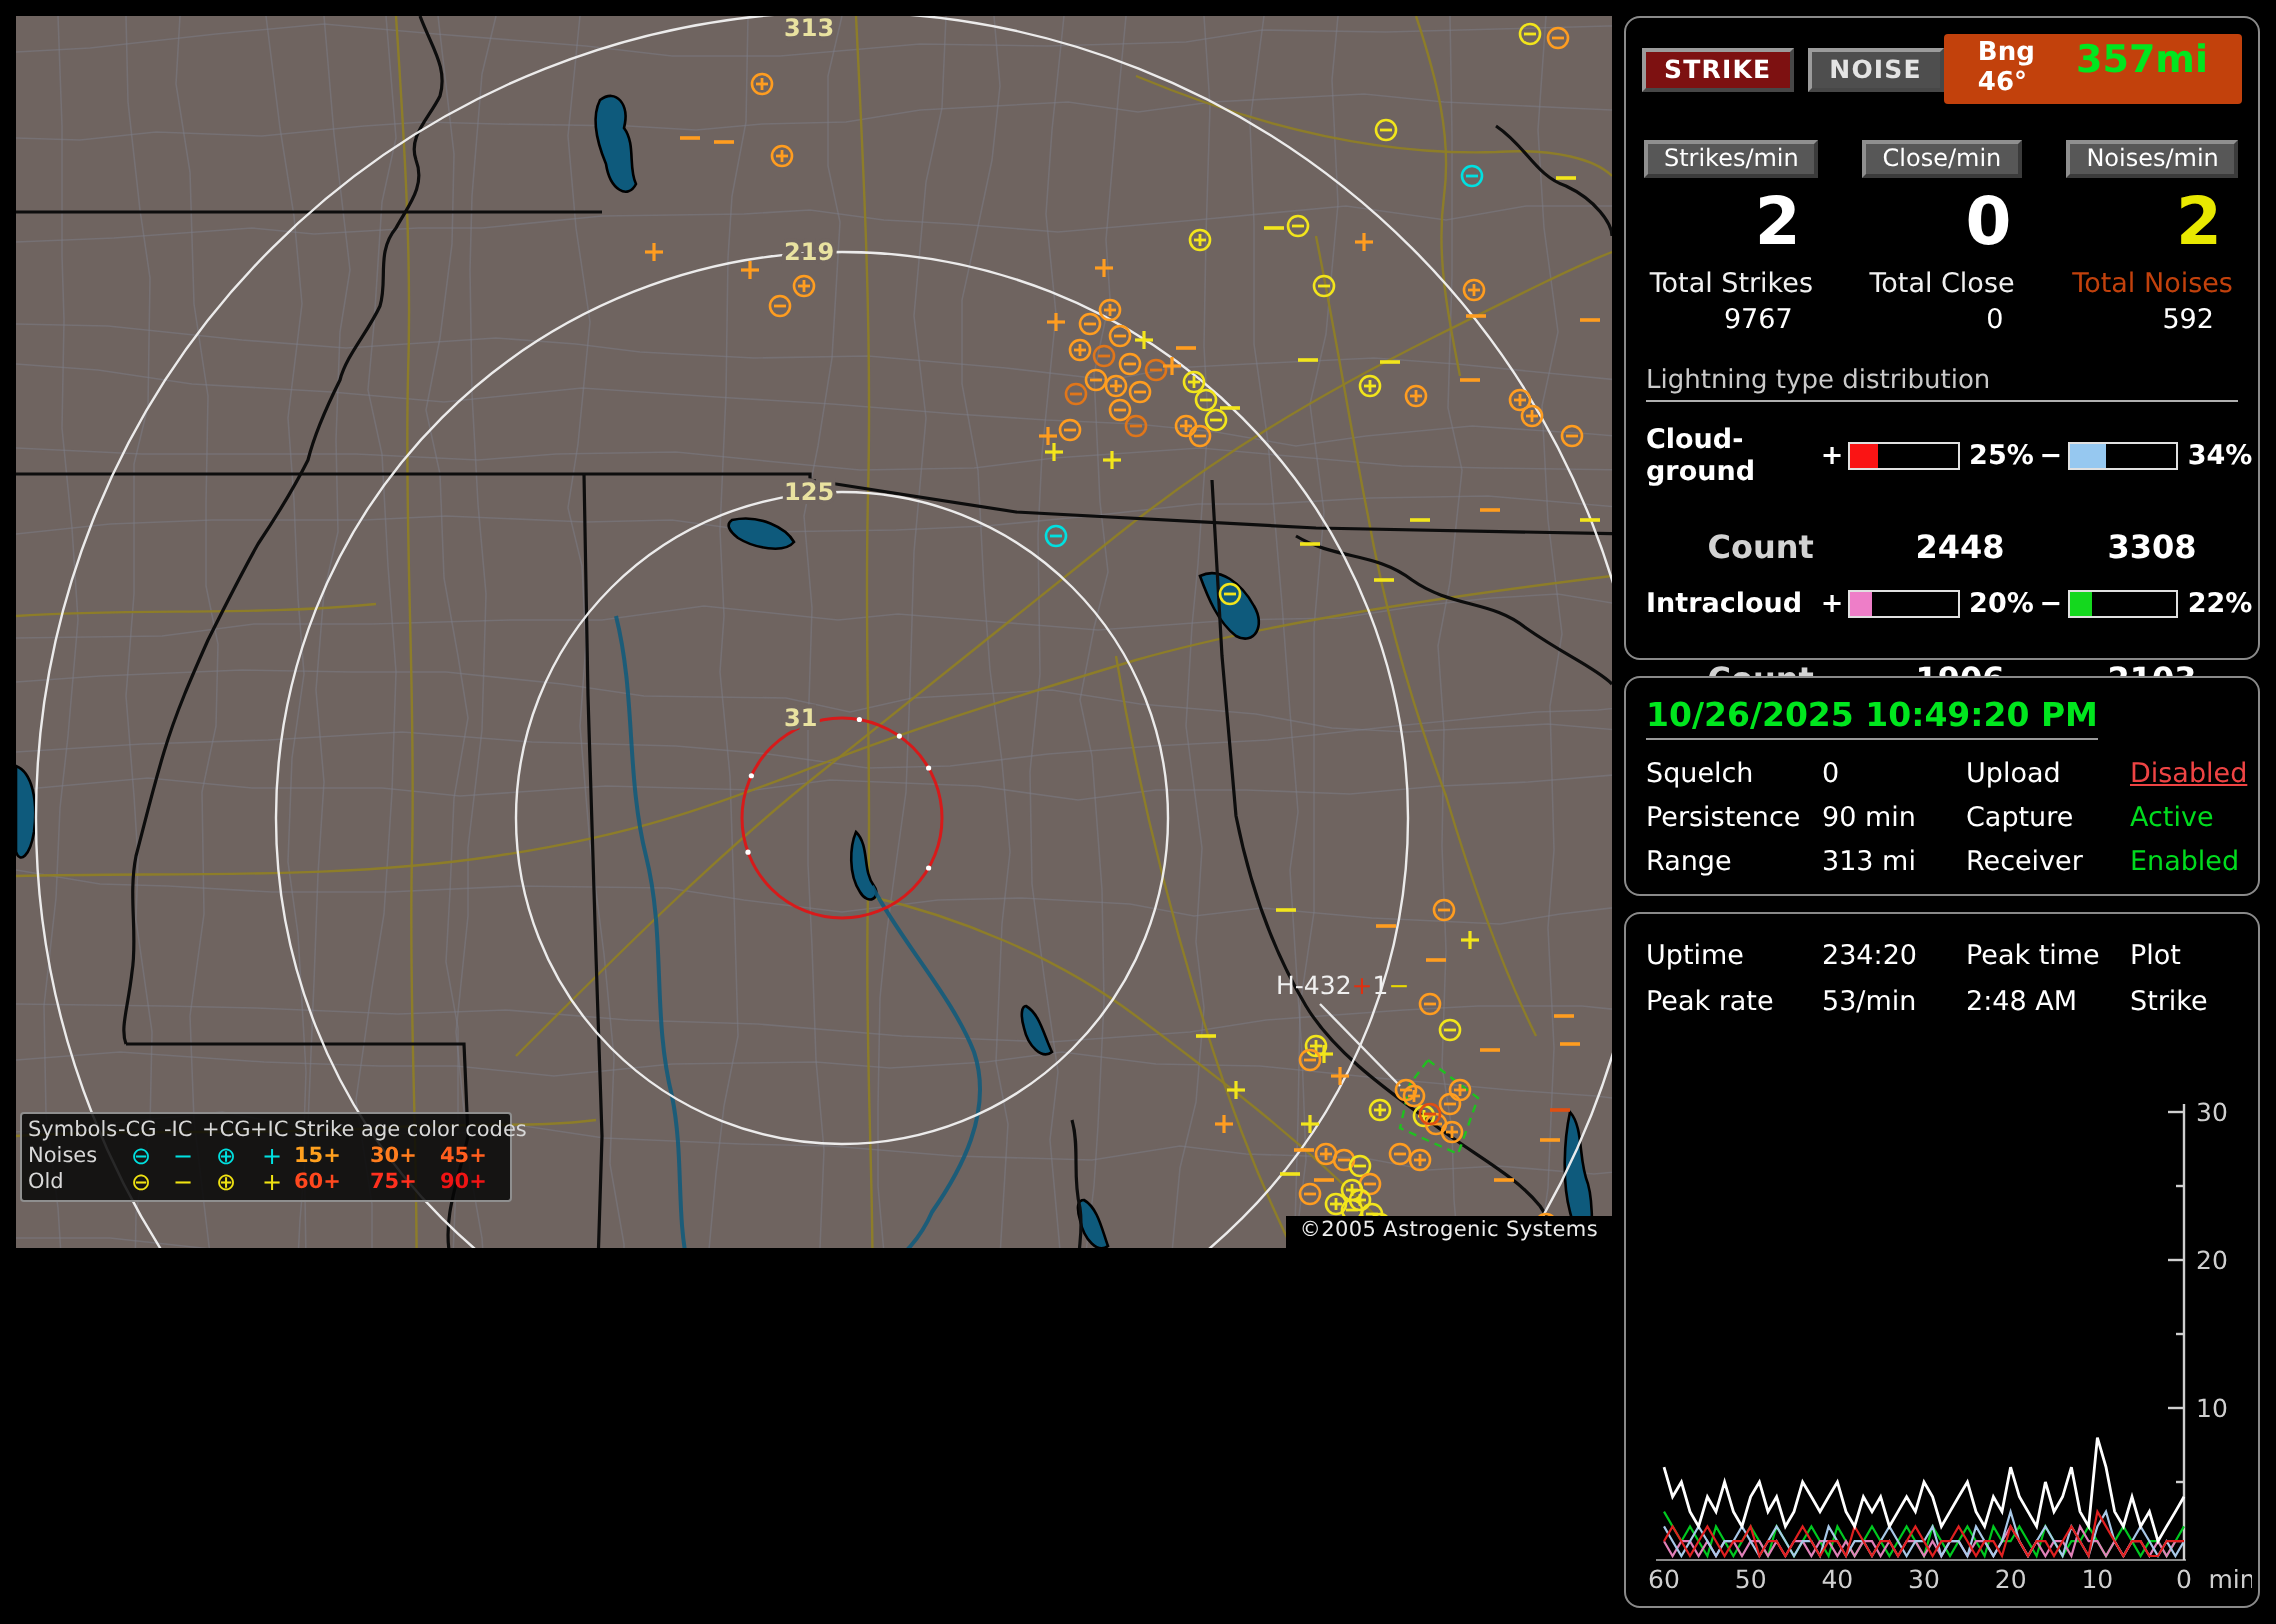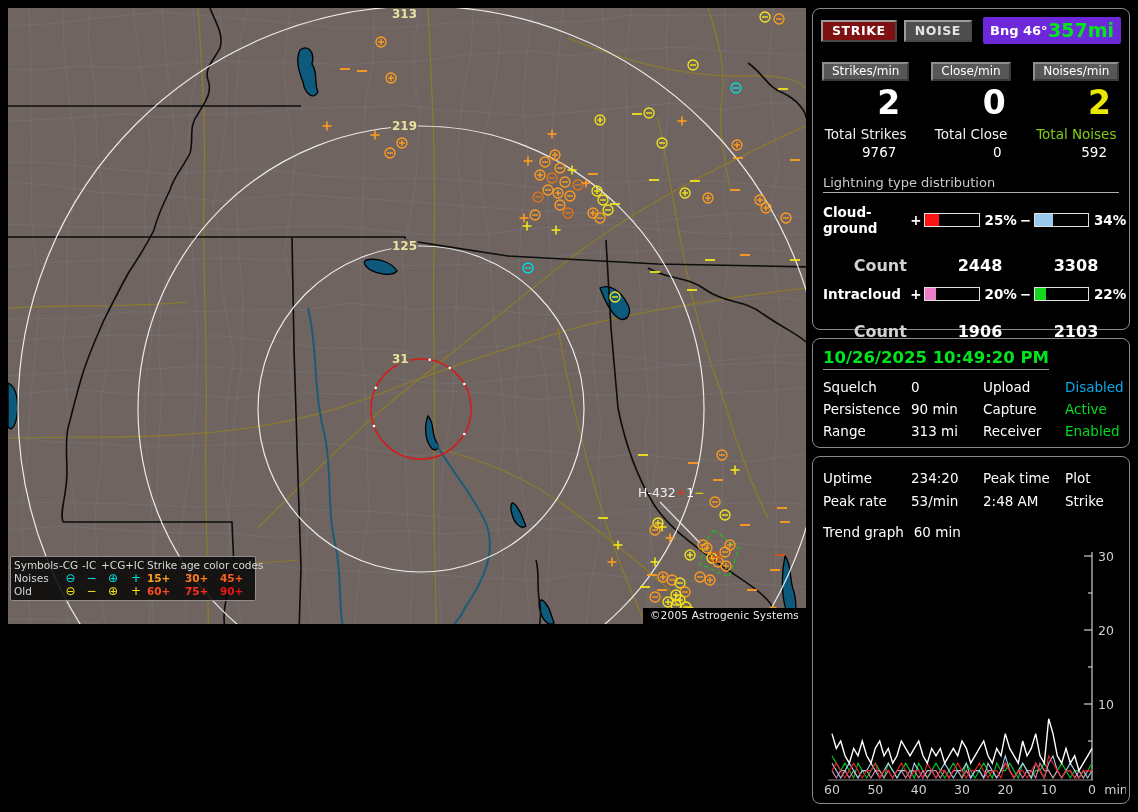--- a/index.html
+++ b/index.html
@@ -23,22 +23,22 @@
   .panel{position:absolute;left:812px;width:318px;background:#000;box-sizing:border-box;
          border:1px solid #8a8a8a;border-radius:8px;}
   #p1{top:8px;height:322px;}
   #p2{top:338px;height:110px;}
   #p3{top:456px;height:348px;}
   .row1{display:flex;align-items:center;padding:8px 8px 0 8px;}
   .btn{font-weight:bold;font-size:12.5px;text-align:center;padding:1px 9px 2px;
        border:2px outset #9b9b9b;letter-spacing:.6px;cursor:default;}
   #strikeBtn{background:#7d1111;color:#fff;}
   #noiseBtn{background:#4e4e4e;color:#e4e4e4;margin-left:7px;}
-  #bngBox{margin-left:auto;background:#6d28d9;border-radius:2px;display:flex;
-          justify-content:space-between;align-items:center;width:124px;padding:2px 7px 3px;}
+  #bngBox{margin-left:auto;background:#c2410c;border-radius:2px;display:flex;
+          justify-content:space-between;width:124px;padding:2px 17px 3px;}
   #bngBox .b1{font-weight:bold;font-size:13px;color:#fff;}
   #bngBox .b2{font-weight:bold;font-size:19px;}
   .cols3{display:flex;text-align:center;}
   .cols3>div{flex:1;}
   .ratehdr{margin-top:16px;}
   .ratehdr span{display:inline-block;background:#575757;border:2px outset #8f8f8f;
                 color:#fff;font-size:12px;padding:0 8px 1px;}
   .bignum{font-size:33px;font-weight:bold;line-height:40px;margin-top:2px;}
   .bignum div{text-align:right;padding-right:18px;}
   .totlbl{font-size:13.5px;margin-top:3px;}
@@ -734,21 +734,21 @@
 
   <div class="cols3 bignum">
     <div style="color: rgb(255, 255, 255);">2</div>
     <div style="color: rgb(255, 255, 255);">0</div>
     <div style="color: rgb(232, 232, 0);">2</div>
   </div>
 
   <div class="cols3 totlbl">
     <div style="color: rgb(240, 240, 240);">Total Strikes</div>
     <div style="color: rgb(240, 240, 240);">Total Close</div>
-    <div style="color: #84cc16;">Total Noises</div>
+    <div style="color: #c2410c;">Total Noises</div>
   </div>
 
   <div class="cols3 totval">
     <div>9767</div>
     <div>0</div>
     <div>592</div>
   </div>
 
   <div class="dist-title">Lightning type distribution</div>
 
@@ -790,21 +790,21 @@
     <span class="c2">2103</span>
   </div>
 </div>
 
 <div class="panel" id="p2">
   <span class="dt">10/26/2025 10:49:20 PM</span>
   <div class="status">
     <span>Squelch</span>
     <span>0</span>
     <span>Upload</span>
-    <span style="color: #0ea5e9;">Disabled</span>
+    <span style="color: #ef4444; text-decoration: underline;">Disabled</span>
 
     <span>Persistence</span>
     <span>90 min</span>
     <span>Capture</span>
     <span style="color: rgb(0, 220, 30);">Active</span>
 
     <span>Range</span>
     <span>313 mi</span>
     <span>Receiver</span>
     <span style="color: rgb(0, 220, 30);">Enabled</span>
@@ -815,24 +815,20 @@
   <div class="info">
     <span>Uptime</span>
     <span>234:20</span>
     <span>Peak time</span>
     <span>Plot</span>
 
     <span>Peak rate</span>
     <span>53/min</span>
     <span>2:48 AM</span>
     <span>Strike</span>
-  </div>
-  <div class="trend">
-    <span>Trend graph</span>
-    <span>60 min</span>
   </div>
   <svg id="trendsvg" width="310" height="266" viewBox="0 0 310 266">
       <line x1="12" y1="246" x2="277" y2="246" stroke="#8a8a8a" stroke-width="1"></line>
       <line x1="276" y1="18" x2="276" y2="246" stroke="#cfcfcf" stroke-width="1.2"></line>
       <line x1="272" y1="207" x2="276" y2="207" stroke="#cfcfcf" stroke-width="1.2"></line>
       <line x1="268" y1="170" x2="276" y2="170" stroke="#cfcfcf" stroke-width="1.2"></line>
       <text x="282" y="174.5" class="gtick">10</text>
       <line x1="272" y1="133" x2="276" y2="133" stroke="#cfcfcf" stroke-width="1.2"></line>
       <line x1="268" y1="96" x2="276" y2="96" stroke="#cfcfcf" stroke-width="1.2"></line>
       <text x="282" y="100.5" class="gtick">20</text>

